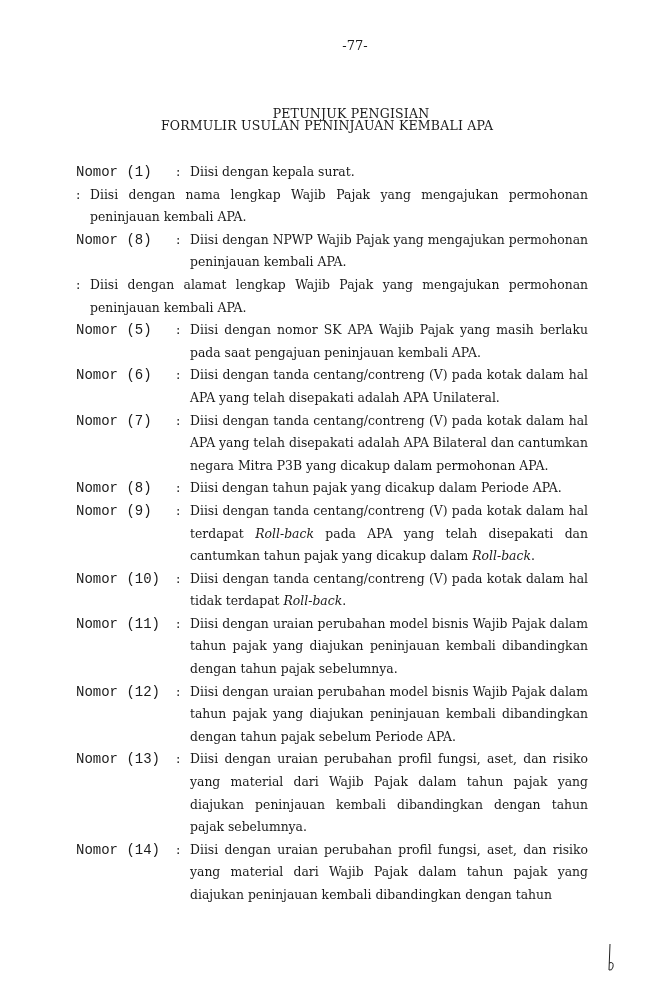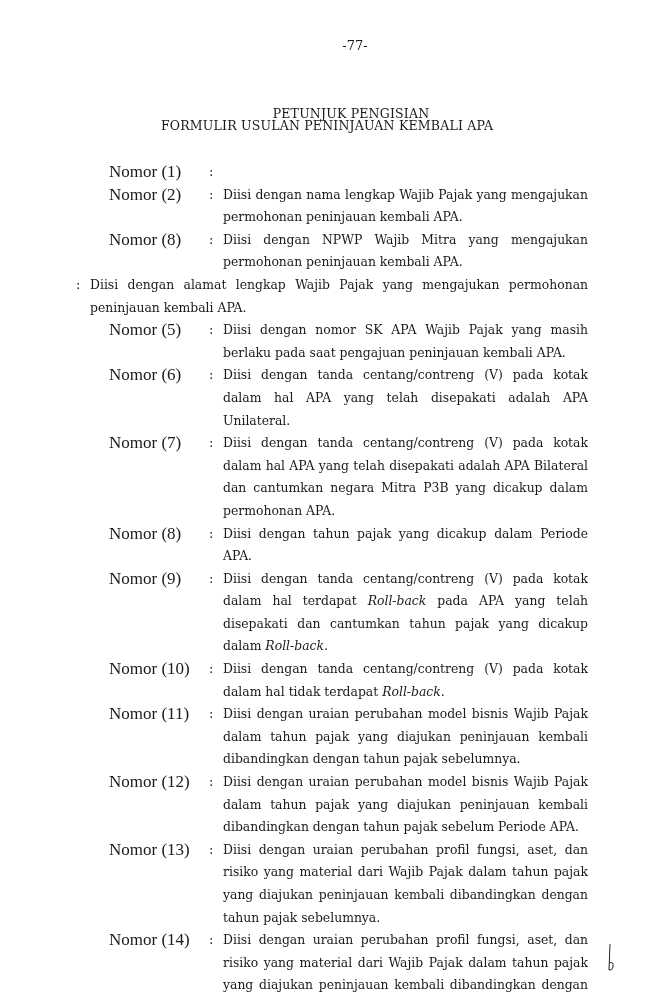--- a/index.html
+++ b/index.html
@@ -17,21 +17,21 @@
     font-size: 12.5px; letter-spacing: 0.2px;
   }
   .title.t1 { top: 106px; padding-left: 24px; }
   .title.t2 { top: 118px; }
   .entries {
     position: absolute; top: 161px; left: 76px; width: 512px;
   }
   .entry { display: flex; font-size: 13px; line-height: 22.6px; }
   .entry .label {
     width: 100px; flex: none;
-    font-family: Liberation Serif, serif; font-size: 17px; margin-left: 33px;
+    font-family: Liberation Mono, monospace; font-size: 14px;
   }
   .entry .colon { width: 14px; flex: none; }
   .entry .text {
     flex: 1; text-align: justify; font-size: 12.4px;
   }
   .entry .text em { font-style: italic; }
   .paraf {
     position: absolute; left: 606px; top: 943px; width: 12px; height: 30px;
   }
 </style>
@@ -39,30 +39,30 @@
 <body>
 
 <div class="page-number">-77-</div>
 <div class="title t1">PETUNJUK PENGISIAN</div>
 <div class="title t2">FORMULIR USULAN PENINJAUAN KEMBALI APA</div>
 
 <div class="entries">
   <div class="entry">
     <span class="label">Nomor (1)</span>
     <span class="colon">:</span>
+    <span class="text">Diisi dengan kepala surat.</span>
   </div>
   <div class="entry">
-    <span class="label">Nomor (2)</span>
     <span class="colon">:</span>
     <span class="text">Diisi dengan nama lengkap Wajib Pajak yang mengajukan permohonan peninjauan kembali APA.</span>
   </div>
   <div class="entry">
     <span class="label">Nomor (8)</span>
     <span class="colon">:</span>
-    <span class="text">Diisi dengan NPWP Wajib Mitra yang mengajukan permohonan peninjauan kembali APA.</span>
+    <span class="text">Diisi dengan NPWP Wajib Pajak yang mengajukan permohonan peninjauan kembali APA.</span>
   </div>
   <div class="entry">
     <span class="colon">:</span>
     <span class="text">Diisi dengan alamat lengkap Wajib Pajak yang mengajukan permohonan peninjauan kembali APA.</span>
   </div>
   <div class="entry">
     <span class="label">Nomor (5)</span>
     <span class="colon">:</span>
     <span class="text">Diisi dengan nomor SK APA Wajib Pajak yang masih berlaku pada saat pengajuan peninjauan kembali APA.</span>
   </div>

